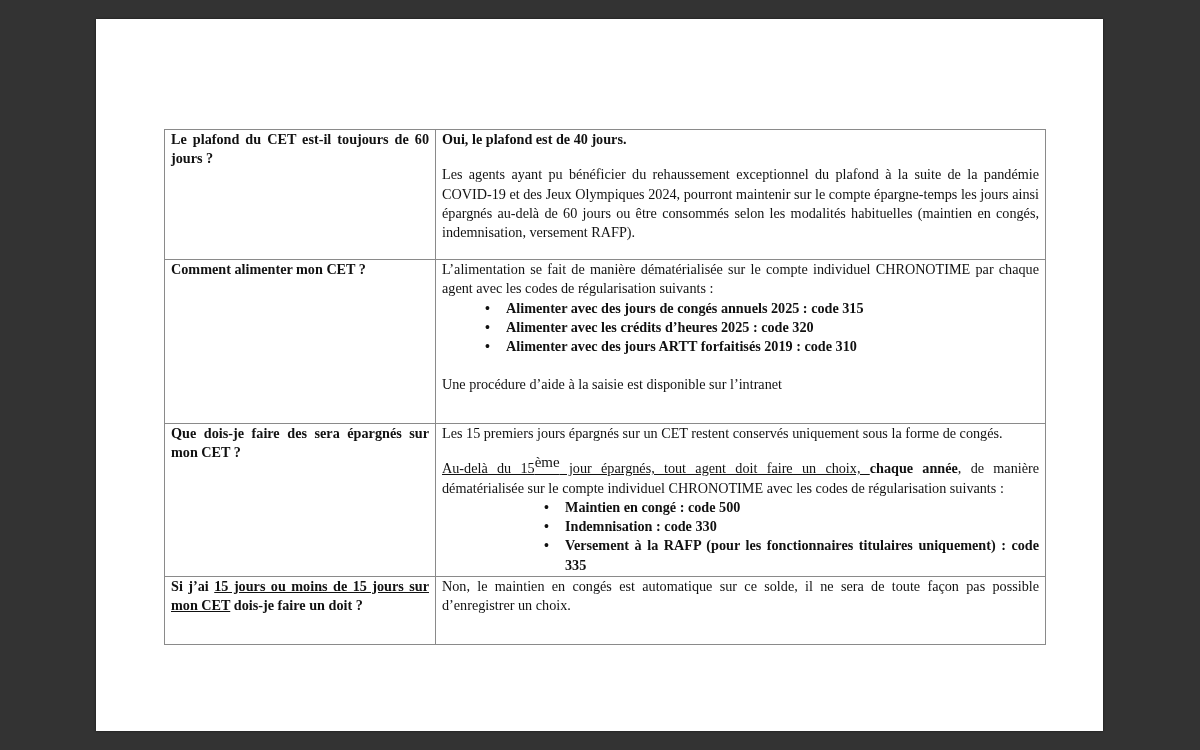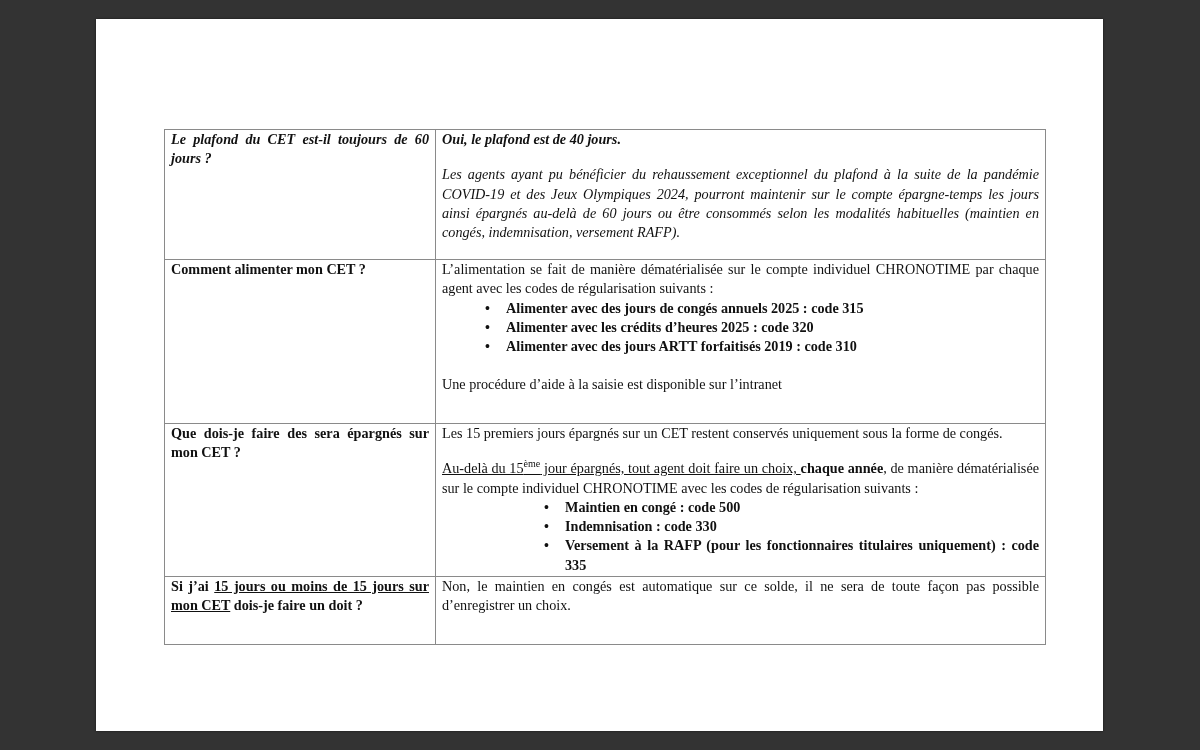--- a/index.html
+++ b/index.html
@@ -14,35 +14,35 @@
   table.faq {
     position:absolute; left:68px; top:110px; width:882px;
     border-collapse:collapse; table-layout:fixed;
     font-size:14.2px; line-height:19.3px;
   }
   table.faq td {
     border:1px solid #8a8a8a; vertical-align:top; padding:0 6px 0 6px;
   }
   td.q { width:258px; font-weight:bold; text-align:justify; }
   td.a { text-align:justify; }
-  .row1 td { height:129px; padding-top:12px;font-style:italic; }
+  .row1 td { height:129px; padding-top:12px; }
   .row2 td { height:163px; padding-top:12px; }
   .row3 td { height:152px; padding-top:12px; }
   .row4 td { height:67px; padding-top:12px; }
   p { margin:0; }
   .gap { margin-top:16px; }
   .bold { font-weight:bold; }
   .u { text-decoration:underline; }
   ul { margin:0; padding:0; list-style:none;font-weight:bold; }
   ul li { position:relative; }
   ul li::before { content:"\2022"; position:absolute; left:-21px; font-size:14px; }
   ul.l1 { padding-left:64px; }
   ul.l2 { padding-left:123px; }
   .spacer { height:19px; }
-  sup { font-size:10px; line-height:0; vertical-align:6px; }
+  sup { font-size:15px; line-height:0; vertical-align:6px; }
   .a4 { text-align:left; }
 </style>
 </head>
 <body>
 
 <div class="page">
   <table class="faq">
     <tbody>
         <tr class="row1">
       <td class="q">

